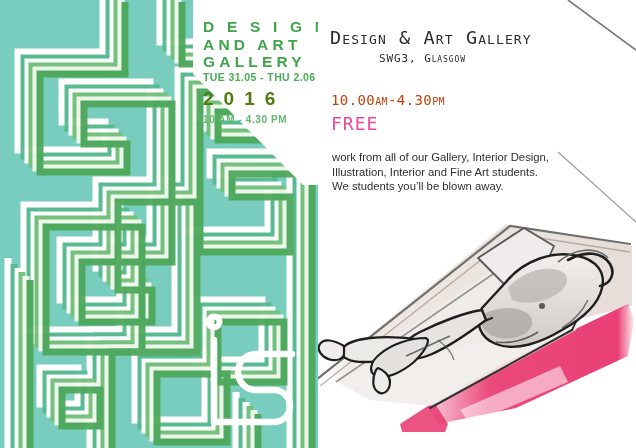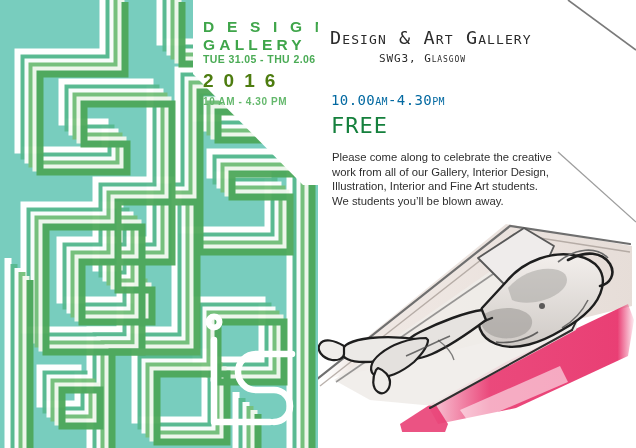--- a/index.html
+++ b/index.html
@@ -127,30 +127,30 @@
     color:#e98b3c;
     white-space:nowrap;
   }
   .timeline-txt{
     position:absolute;
     left:13px; top:92px;
     font-family:"DejaVu Sans Mono", monospace;
     font-size:14px;
     font-variant:small-caps;
     letter-spacing:0.4px;
-    color:#0369a1;
+    color:#c2410c;
     white-space:nowrap;
   }
   .free-txt{
     position:absolute;
     left:13px; top:113px;
     font-family:"DejaVu Sans Mono", monospace;
-    font-size:22px;
+    font-size:18px;
     letter-spacing:1px;
-    color:#15803d;
+    color:#ec4899;
     white-space:nowrap;
   }
   .body-copy{
     position:absolute;
     left:14px; top:150px;
     width:290px;
     font-family:"Liberation Sans", sans-serif;
     font-size:11.3px;
     line-height:14.6px;
     color:#2f2f2f;
@@ -226,35 +226,35 @@
         <path d="M96,54 L60,54 A18,18 0 0 0 60,90 L78,90 A16,16 0 0 1 78,122"></path>
       </g>
       <circle cx="18" cy="22" r="5.5" fill="none" stroke="#ffffff" stroke-width="6"></circle>
     </svg>
 
     <div class="banner"></div>
   </div>
 
   <div class="banner-inner">
     <div class="banner-title">D E S I G N</div>
+    <div class="banner-title">AND ART</div>
     <div class="banner-title">GALLERY</div>
     <div class="banner-dates">TUE 31.05 - THU 2.06</div>
     <div class="banner-year">2016</div>
     <div class="banner-hours">10 AM - 4.30 PM</div>
   </div>
 
   <div class="right-pane">
 
     <div class="headline">Design &amp; Art Gallery</div>
     <div class="subline">SWG3, Glasgow</div>
     <div class="timeline-txt">10.00am-4.30pm</div>
     <div class="free-txt">FREE</div>
 
     <div class="body-copy">
-      <div>Please come along to celebrate the creative</div>
       <div>work from all of our Gallery, Interior Design,</div>
       <div>Illustration, Interior and Fine Art students.</div>
       <div>We students you’ll be blown away.</div>
     </div>
 
     <svg class="pencil-line" viewBox="0 0 318 448" aria-hidden="true">
       <line x1="250" y1="0" x2="318" y2="50" stroke="#7a7a7a" stroke-width="1.6"></line>
       <line x1="240" y1="152" x2="318" y2="222" stroke="#8d8d8d" stroke-width="1.3" opacity="0.85"></line>
     </svg>
 

